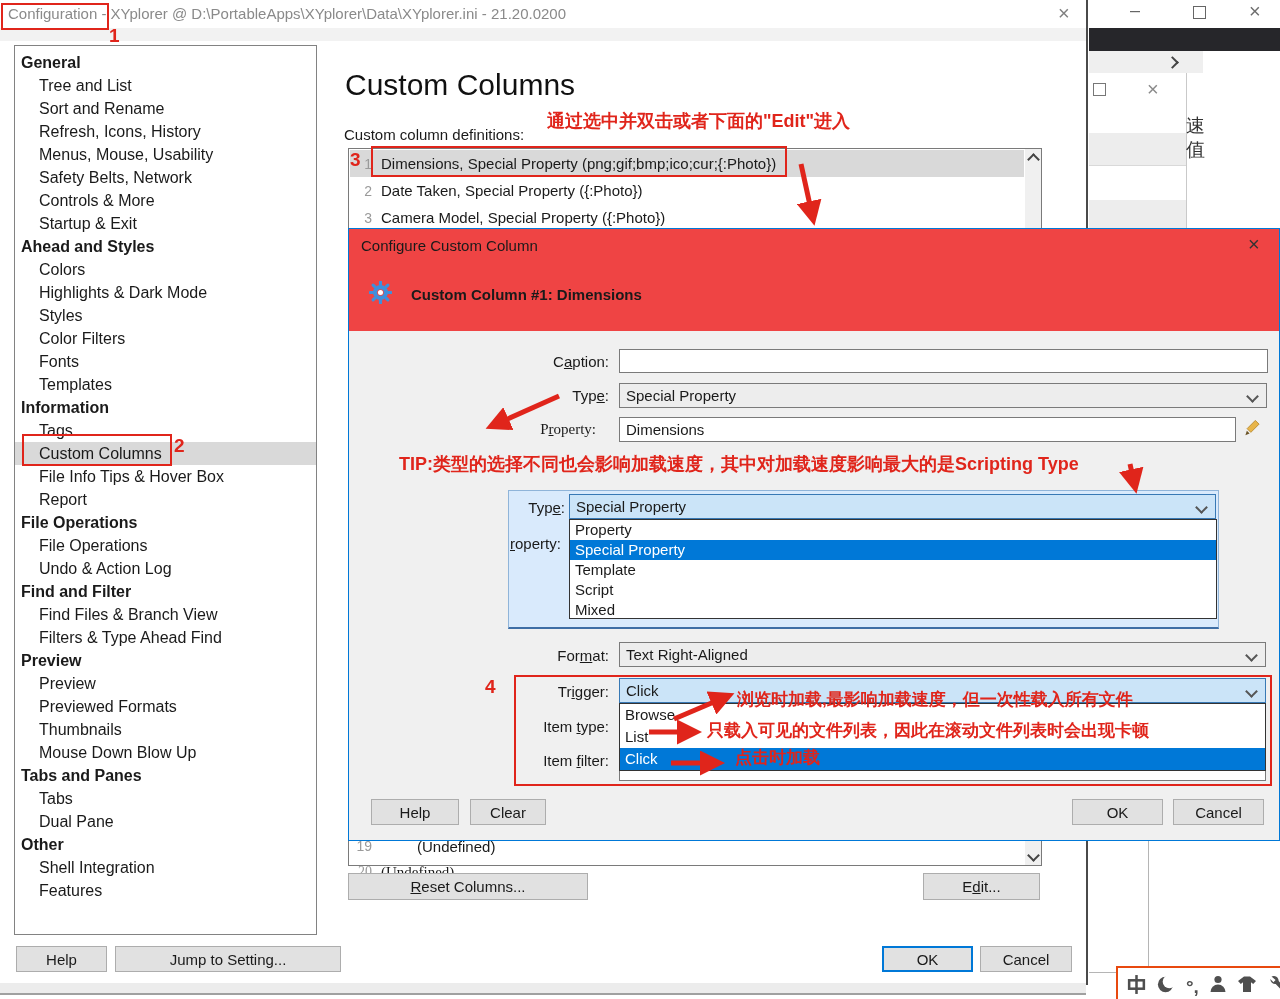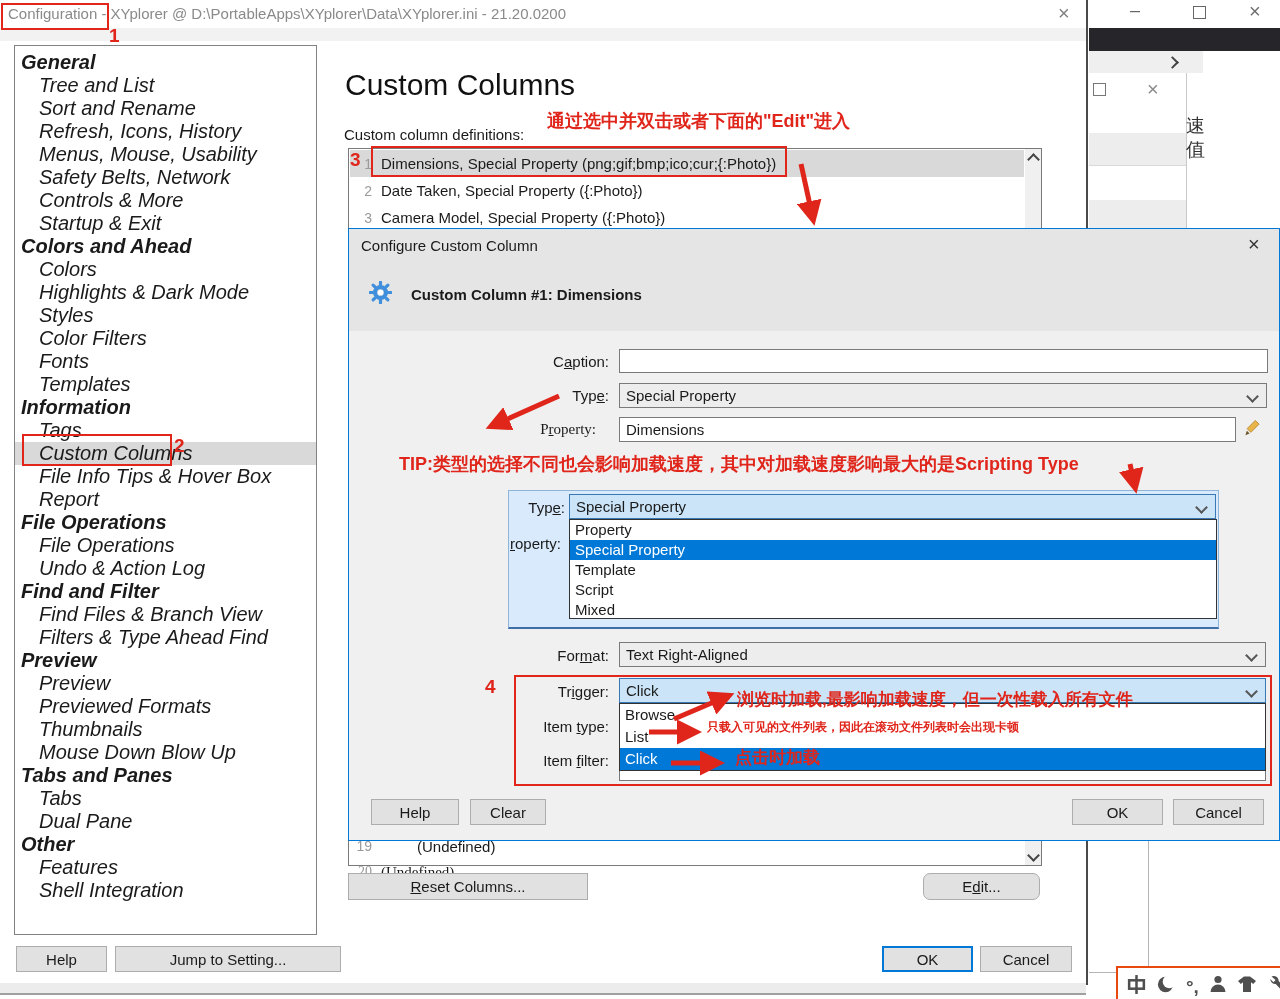--- a/index.html
+++ b/index.html
@@ -20,35 +20,35 @@
   .chev{display:inline-block;width:7px;height:7px;border-right:2px solid #555;border-bottom:2px solid #555;
         transform:rotate(45deg);}
   .chev.up{transform:rotate(225deg);}
   .chev.right{transform:rotate(-45deg);}
   .cmb .chev{position:absolute;right:9px;top:8px;}
   u{text-decoration:underline;}
   .lbl{position:absolute;font-size:15px;text-align:right;white-space:nowrap;}
   
   .tree{position:absolute;left:14px;top:45px;width:303px;height:890px;background:#fff;
         border:1px solid #828282;box-sizing:border-box;padding-top:5px;}
-  .tree-item{height:23px;line-height:23px;padding-left:24px;font-size:20px;white-space:nowrap;cursor:default;font-style:italic;}
+  .tree-item{height:23px;line-height:23px;padding-left:24px;font-size:16px;white-space:nowrap;cursor:default;}
   .tree-item.bold{font-weight:bold;padding-left:6px;}
   .tree-item.selected{background:#d9d9d9;}
   
   .cclist{position:absolute;left:348px;top:148px;width:694px;height:718px;background:#fff;
           border:1px solid #7a7a7a;box-sizing:border-box;}
   .cc-rows{position:absolute;left:1px;top:1px;right:17px;}
   .cc-row{height:27px;display:flex;align-items:center;white-space:nowrap;}
   .cc-row.selected{background:#d9d9d9;}
   .cc-num{width:22px;text-align:right;color:#9a9a9a;font-size:14px;margin-right:9px;flex:none;}
   .cc-text{font-size:15px;}
   .sb{position:absolute;right:0;top:0;bottom:0;width:16px;background:#f0f0f0;}
   .sb-btn{position:absolute;left:0;width:16px;height:17px;display:flex;align-items:center;justify-content:center;}
   
-  .dlg{position:absolute;left:348px;top:228px;width:932px;height:613px;background:#e5e5e5;
+  .dlg{position:absolute;left:348px;top:228px;width:932px;height:613px;background:#ef4444;
        border:1px solid #0078d7;box-sizing:border-box;z-index:10;}
   .dlg-form{position:absolute;left:0;top:102px;width:930px;height:509px;background:#f0f0f0;}
   .opt{height:20px;line-height:20px;padding-left:5px;font-size:15px;white-space:nowrap;}
   .opt.selected{background:#0078d7;color:#fff;}
   .opt.tall{height:22px;line-height:22px;}
   .drop{position:absolute;background:#fff;border:1px solid #333;box-sizing:border-box;}
   .inset{position:absolute;left:159px;top:261px;width:711px;height:139px;background:#d9eafc;
          border:1px solid #8fb4d9;border-bottom:2px solid #3e6ea5;box-sizing:border-box;}
   
   .rbox{position:absolute;border:2px solid #e0251b;z-index:40;pointer-events:none;}
@@ -107,21 +107,21 @@
         <div class="tree-item">Refresh, Icons, History</div>
 
         <div class="tree-item">Menus, Mouse, Usability</div>
 
         <div class="tree-item">Safety Belts, Network</div>
 
         <div class="tree-item">Controls &amp; More</div>
 
         <div class="tree-item">Startup &amp; Exit</div>
 
-        <div class="tree-item bold">Colors and Ahead</div>
+        <div class="tree-item bold">Ahead and Styles</div>
 
         <div class="tree-item">Colors</div>
 
         <div class="tree-item">Highlights &amp; Dark Mode</div>
 
         <div class="tree-item">Styles</div>
 
         <div class="tree-item">Color Filters</div>
 
         <div class="tree-item">Fonts</div>
@@ -161,23 +161,23 @@
         <div class="tree-item">Mouse Down Blow Up</div>
 
         <div class="tree-item bold">Tabs and Panes</div>
 
         <div class="tree-item">Tabs</div>
 
         <div class="tree-item">Dual Pane</div>
 
         <div class="tree-item bold">Other</div>
 
+        <div class="tree-item">Shell Integration</div>
+
         <div class="tree-item">Features</div>
-
-        <div class="tree-item">Shell Integration</div>
       </div>
 
     <div class="abs nowrap" style="left:345px;top:68px;font-size:30px;color:#111;">Custom Columns</div>
     <div class="abs nowrap" style="left:344px;top:126px;font-size:15px;">Custom column definitions:</div>
 
     <div class="cclist">
       <div class="cc-rows">
 
           <div class="cc-row selected">
             <span class="cc-num">1</span>
@@ -212,21 +212,21 @@
           </div>
         <div class="sb-btn" style="bottom:0;">
             <span class="chev" style="border-color:#444;margin-bottom:3px;"></span>
           </div>
       </div>
     </div>
 
     <button class="btn" style="left:348px;top:873px;width:240px;height:27px;">
       <span><span></span><u>R</u><span>eset Columns...</span></span>
     </button>
-    <button class="btn" style="left:923px;top:873px;width:117px;height:27px;border-radius:7px;">
+    <button class="btn" style="left:923px;top:873px;width:117px;height:27px;">
       <span><span>E</span><u>d</u><span>it...</span></span>
     </button>
 
     <button class="btn" style="left:16px;top:946px;width:91px;height:26px;">Help</button>
     <button class="btn" style="left:115px;top:946px;width:226px;height:26px;">Jump to Setting...</button>
     <button class="btn focus" style="left:882px;top:946px;width:91px;height:26px;">OK</button>
     <button class="btn" style="left:980px;top:946px;width:92px;height:26px;">Cancel</button>
   </div>
 
   <div class="dlg">
@@ -347,21 +347,21 @@
 
   <div class="rbox" style="left:371px;top:146px;width:412px;height:27px;"></div>
   <span class="rnum" style="left:350px;top:149px;">3</span>
 
   <div class="rbox" style="left:514px;top:675px;width:754px;height:107px;"></div>
   <span class="rnum" style="left:485px;top:676px;">4</span>
 
   <span class="rtext" style="left:547px;top:109px;font-size:18px;">通过选中并双击或者下面的"Edit"进入</span>
   <span class="rtext" style="left:399px;top:452px;font-size:18px;">TIP:类型的选择不同也会影响加载速度，其中对加载速度影响最大的是Scripting Type</span>
   <span class="rtext" style="left:737px;top:688px;font-size:17px;">浏览时加载,最影响加载速度，但一次性载入所有文件</span>
-  <span class="rtext" style="left:707px;top:719px;font-size:12px;">只载入可见的文件列表，因此在滚动文件列表时会出现卡顿</span>
+  <span class="rtext" style="left:707px;top:719px;font-size:17px;">只载入可见的文件列表，因此在滚动文件列表时会出现卡顿</span>
   <span class="rtext" style="left:735px;top:746px;font-size:17px;">点击时加载</span>
 
   <svg class="arrows" width="1280" height="999">
     <defs>
       <marker id="ah" markerWidth="5" markerHeight="5" refX="3.6" refY="2.5" orient="auto">
         <polygon points="0,0 5,2.5 0,5" fill="#e0251b"></polygon>
       </marker>
     </defs>
     <g stroke="#e0251b" stroke-width="5" fill="none" marker-end="url(#ah)">
       <line x1="801" y1="164" x2="813" y2="219"></line>

